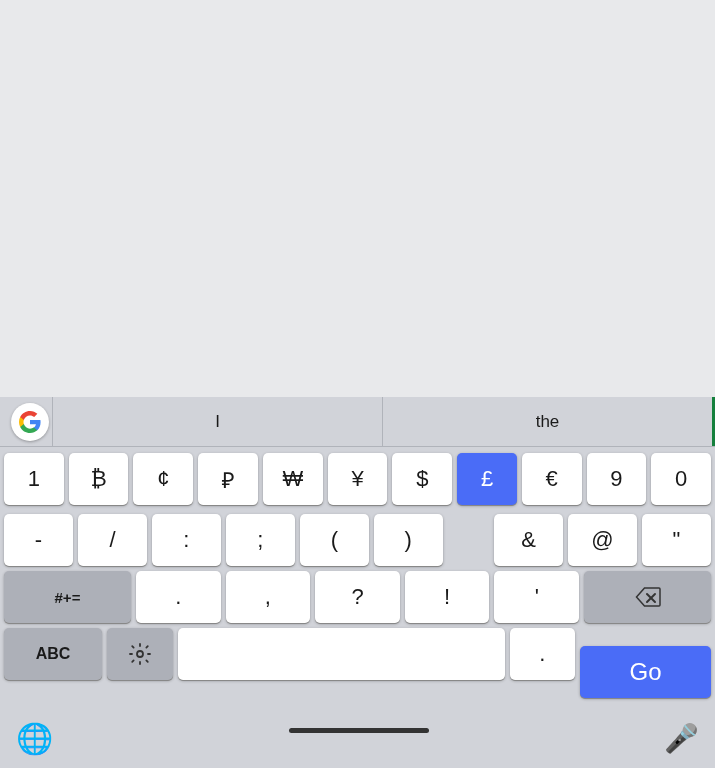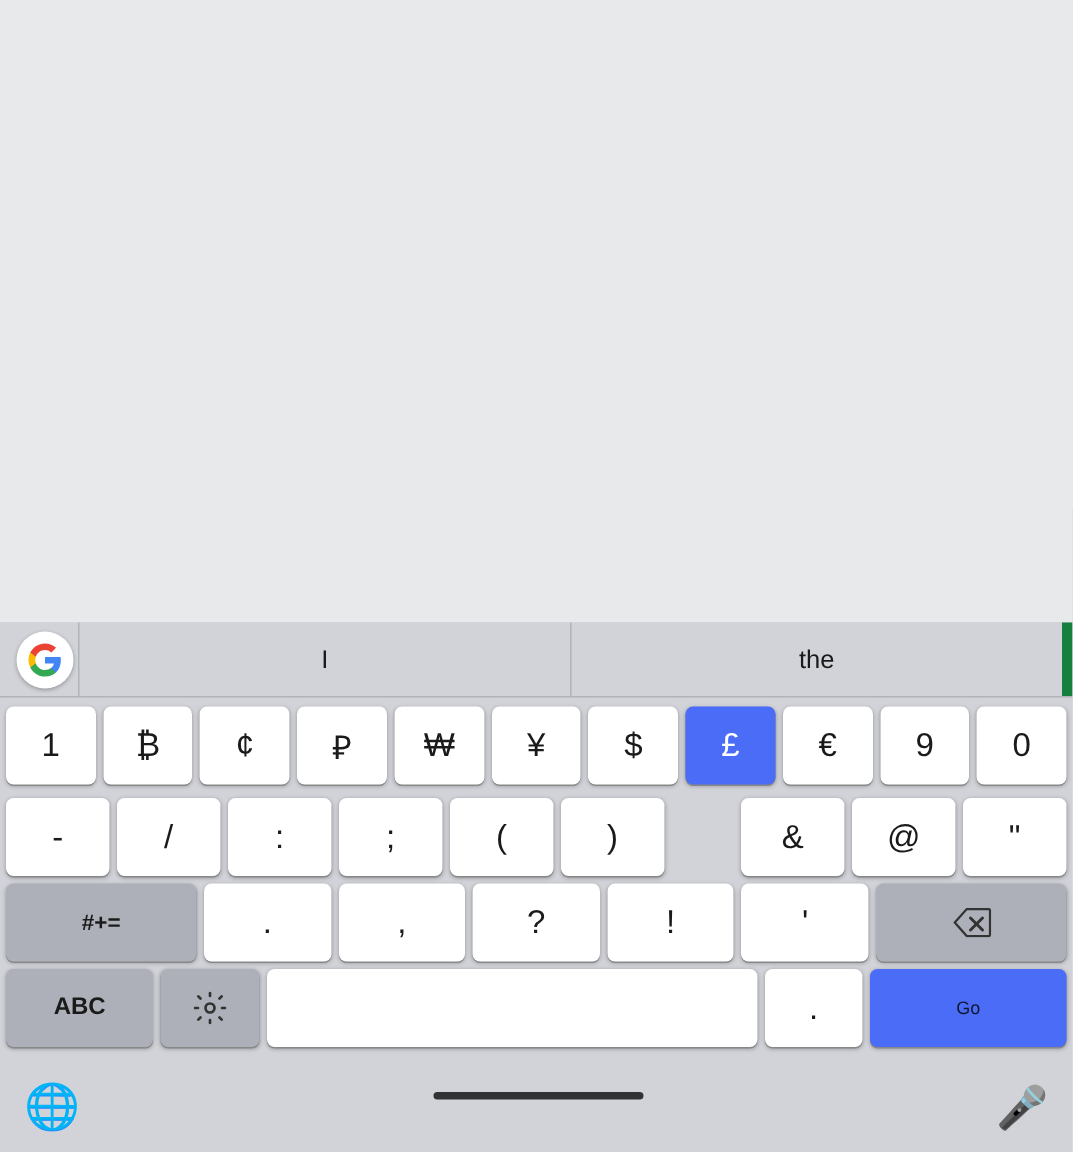--- a/index.html
+++ b/index.html
@@ -70,21 +70,21 @@
       display: flex;
       align-items: center;
       justify-content: center;
       height: 100%;
       font-size: 17px;
       color: #1a1a1a;
       border-left: 1px solid #b0b3ba;
     }
 
     .suggestion-item:last-child {
-      border-right: 7px solid #15803d;
+      border-right: 3px solid #15803d;
     }
 
     
     .currency-row {
       display: flex;
       align-items: center;
       padding: 6px 4px 4px 4px;
       gap: 5px;
       background: #d1d3d9;
     }
@@ -156,23 +156,24 @@
       flex: 1.5;
     }
 
     .key.space-key {
       flex: 5;
       background: white;
     }
 
     .key.go-key {
       background: #4a6cf7;
-      color: #0f172a;
+      color: #ffffff;
       flex: 2;
-      font-size: 12px;
+      font-size: 24px;
+      margin-top: 18px;
     }
 
     .key.delete-key {
       background: #adb0b8;
       flex: 1.5;
     }
 
     .key-row.bottom-row {
       padding-bottom: 4px;
     }

